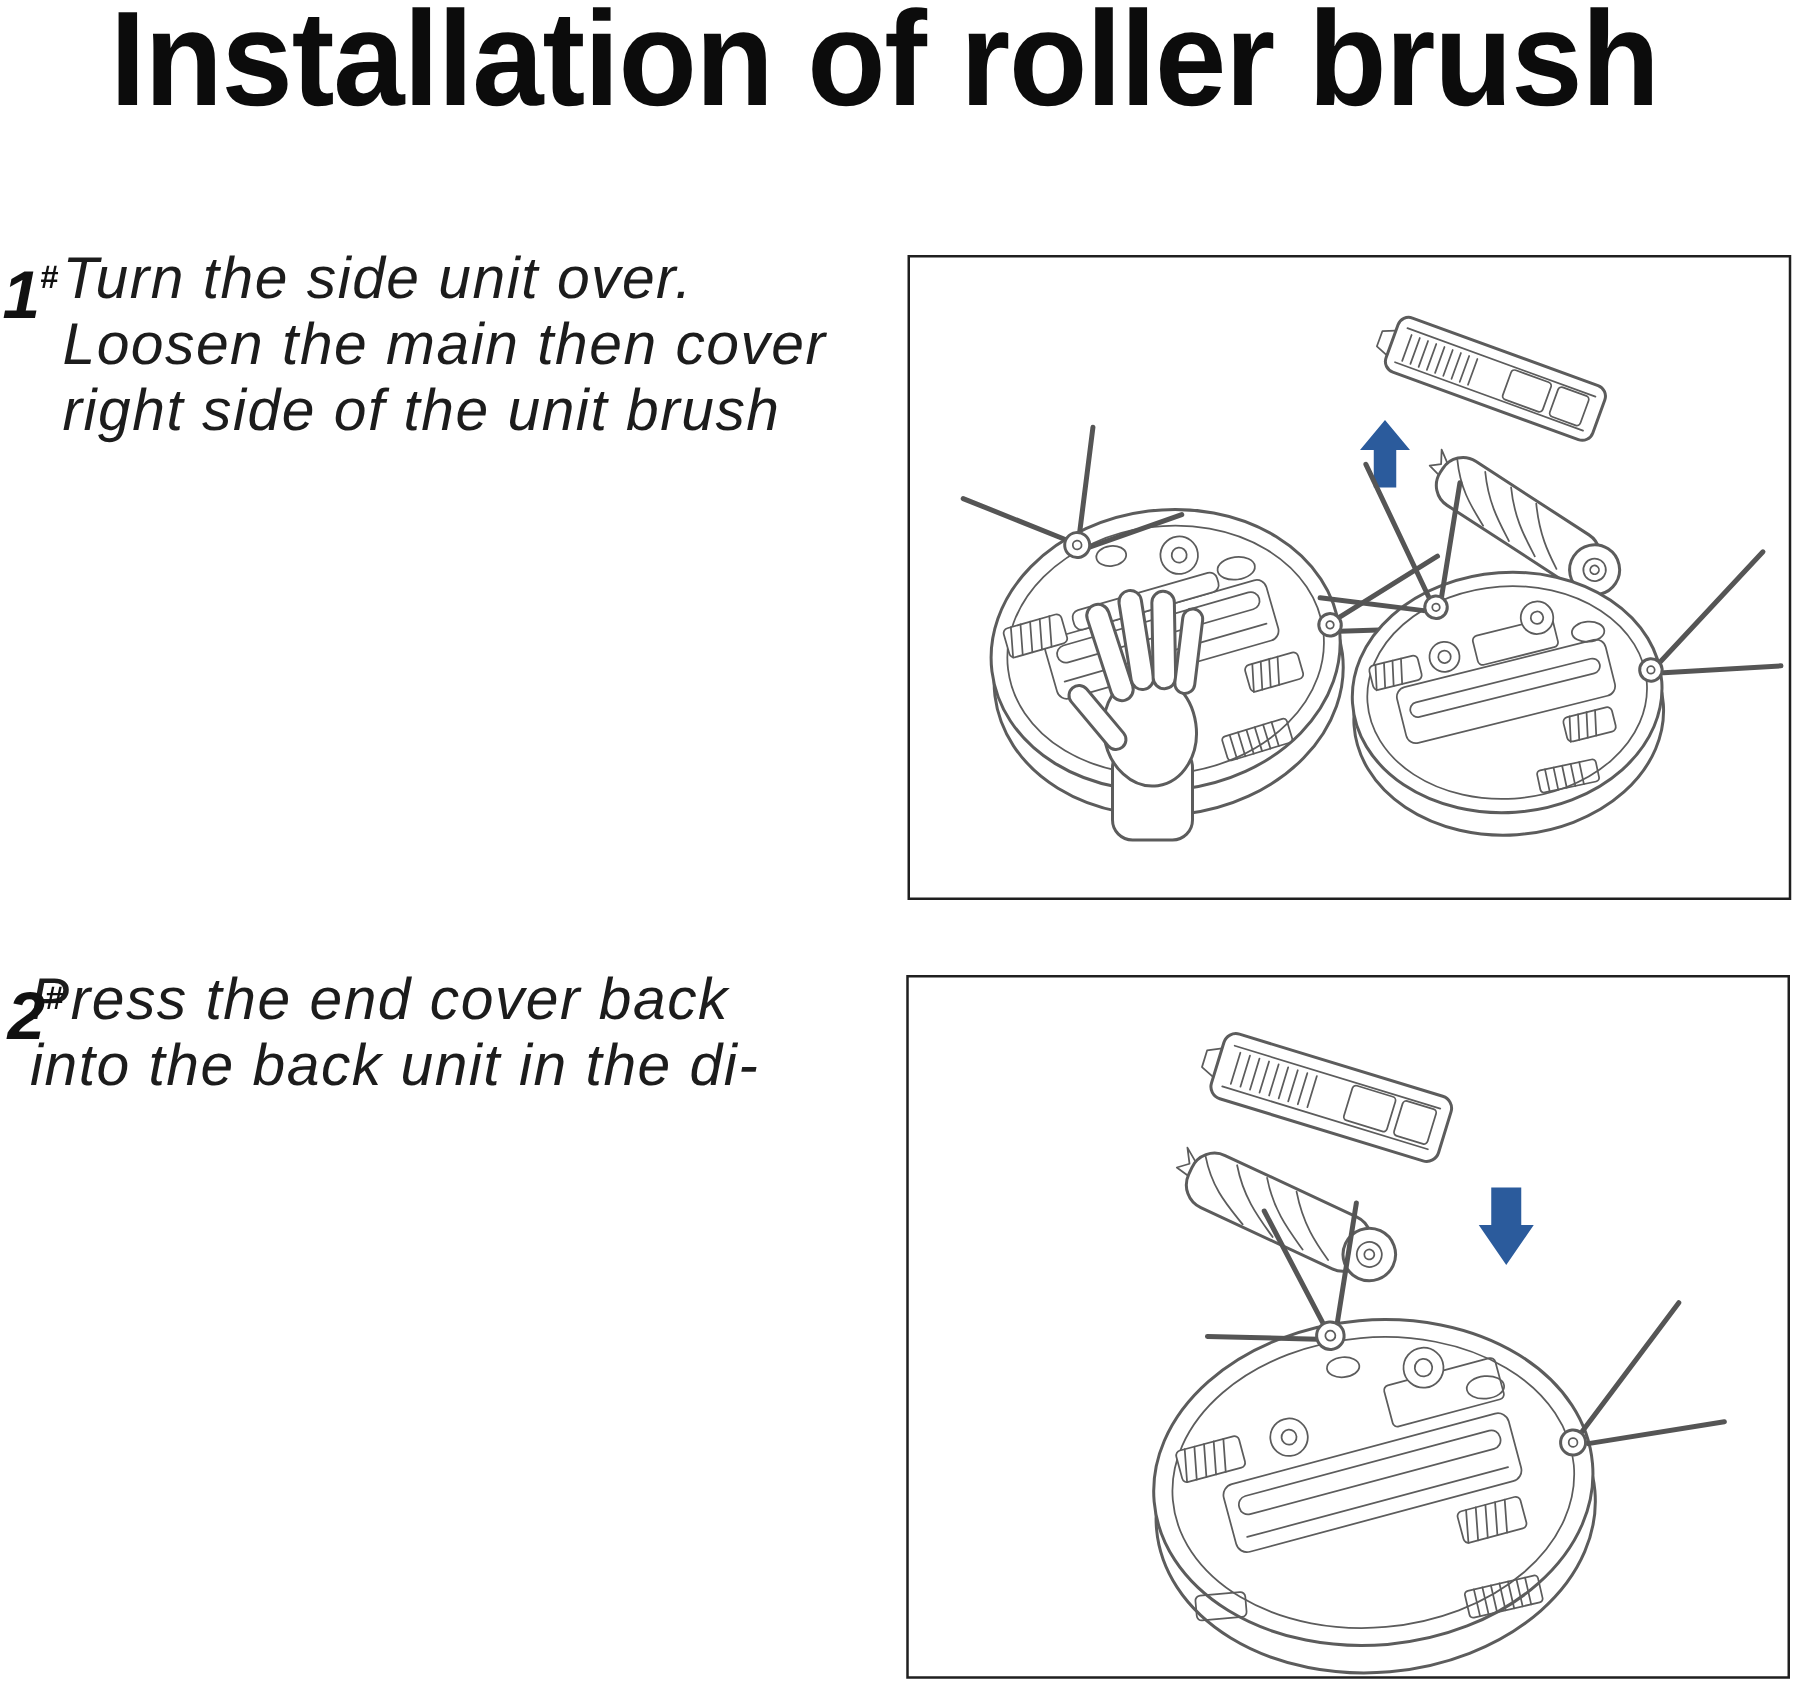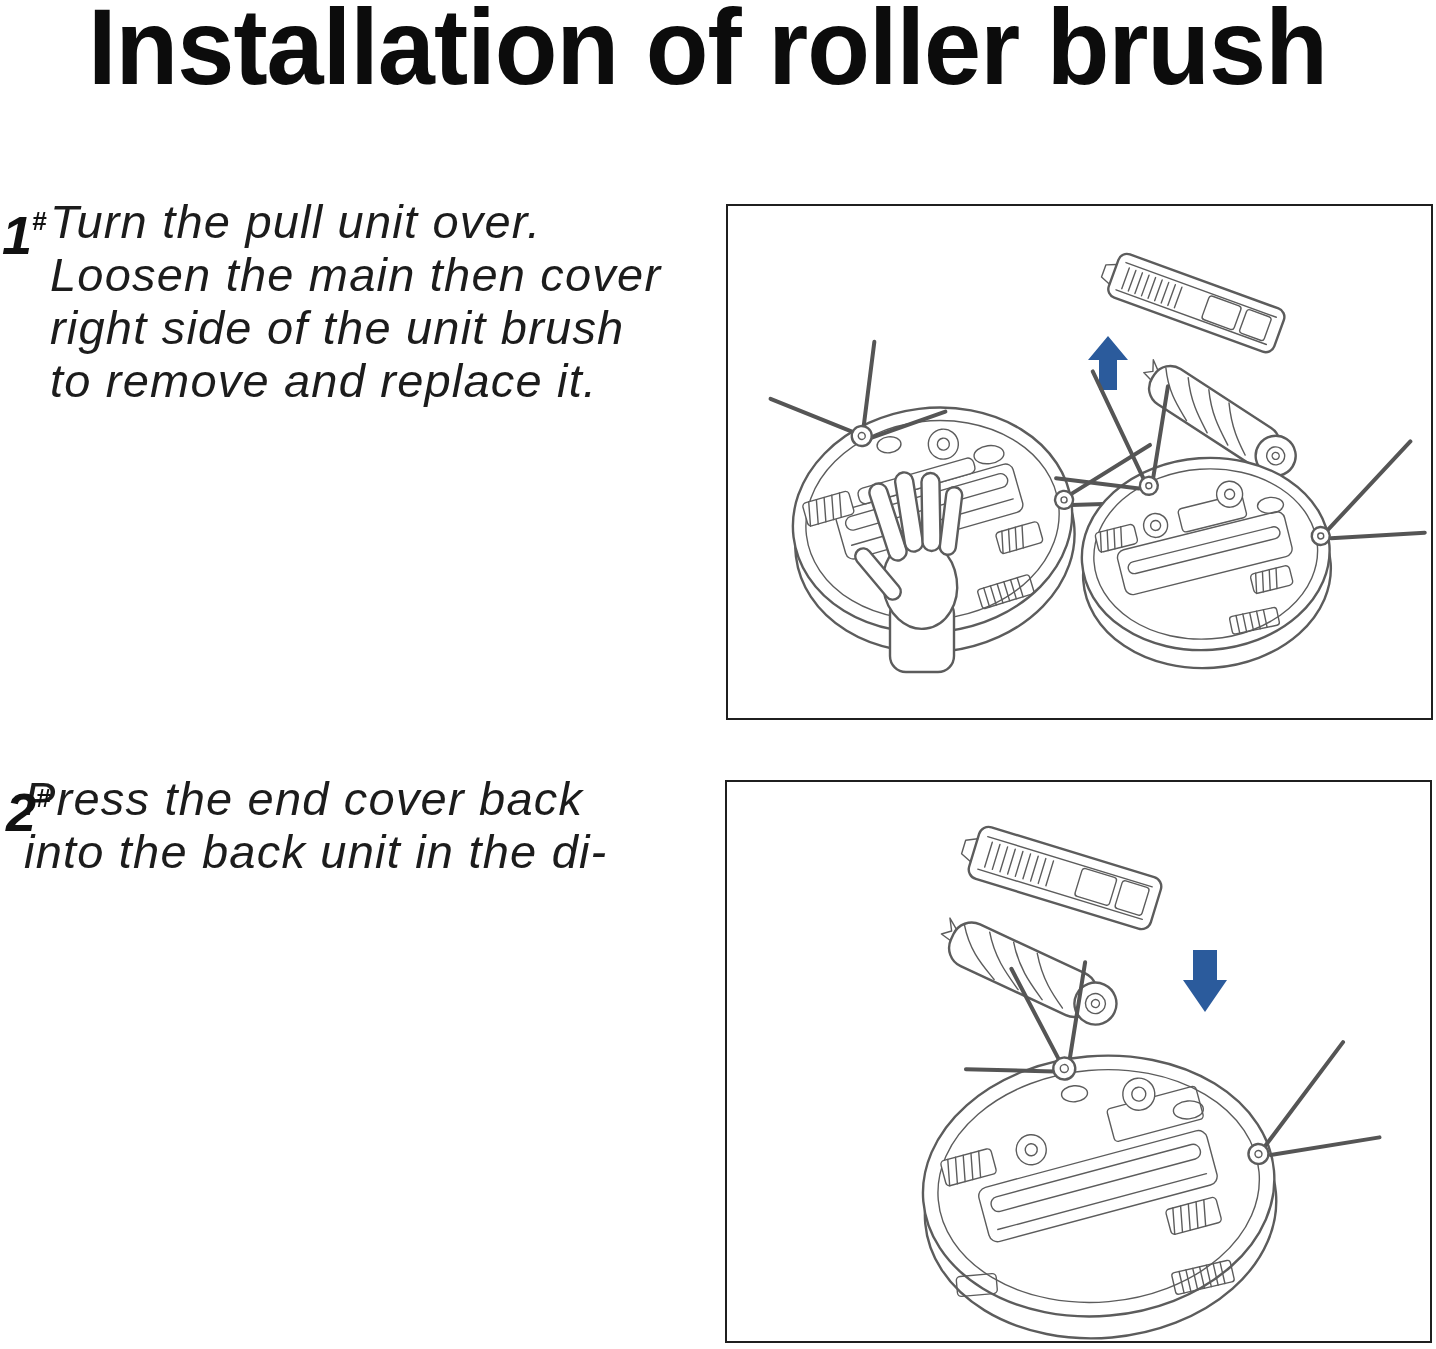--- a/index.html
+++ b/index.html
@@ -32,24 +32,23 @@
   .arm{fill:none;stroke:#555555;stroke-width:4;stroke-linecap:round;}
 </style>
 </head>
 <body>
 
 <h1 class="title">Installation of roller brush</h1>
 
 <section class="step" id="step-1" style="left:2px;top:195px;">
   <span class="marker"><span>1</span><span class="hash">#</span></span>
   <div class="lines">
-    <div>Turn the pull unit over.</div>
+    <div>Turn the side unit over.</div>
     <div>Loosen the main then cover</div>
     <div>right side of the unit brush</div>
-    <div>to remove and replace it.</div>
   </div>
 </section>
 
 <div class="figbox" id="fig1">
   <svg viewBox="0 0 703 512">
 
     <g transform="translate(468,98) rotate(20)">
       <rect class="o w" x="-88" y="-24" width="176" height="46" rx="9"></rect>
       <line class="o t" x1="-80" y1="-15" x2="80" y2="-15"></line>
       <line class="o t" x1="-80" y1="14" x2="80" y2="14"></line>

